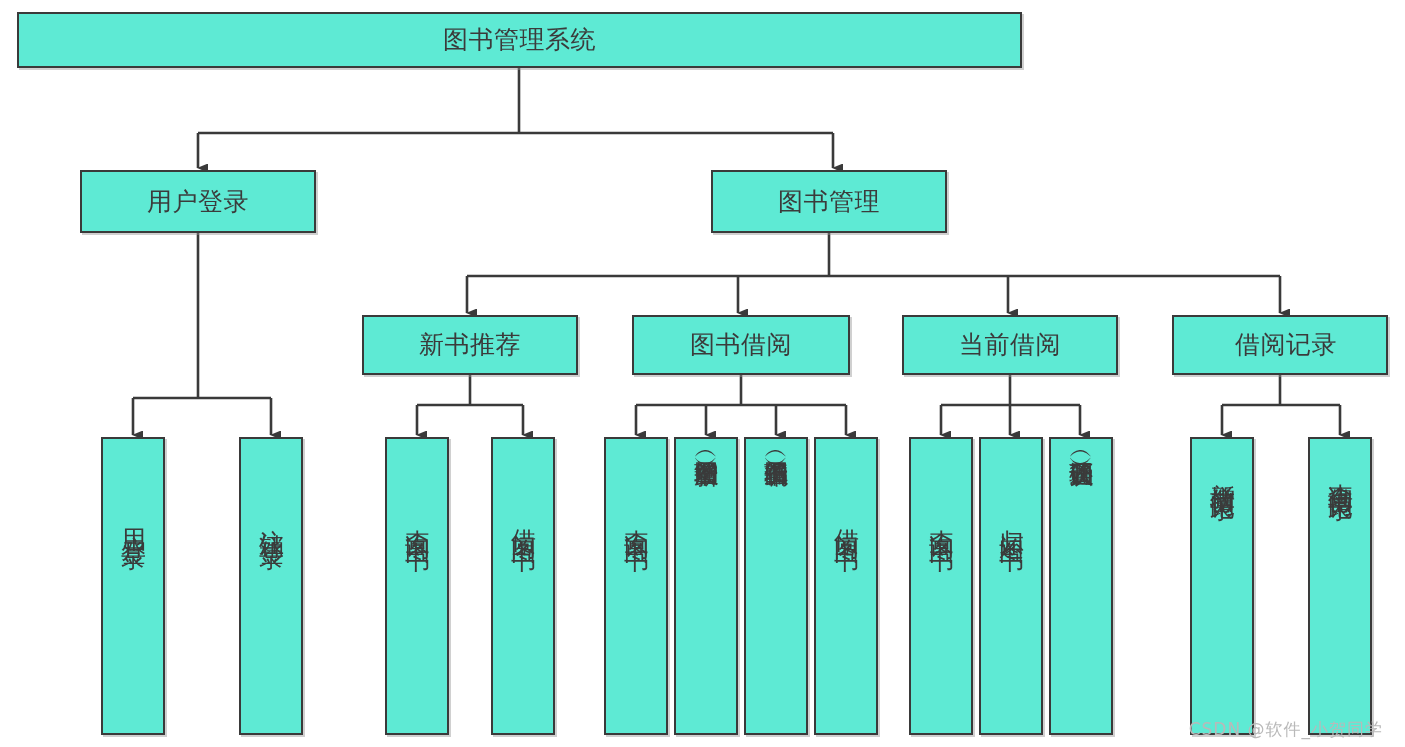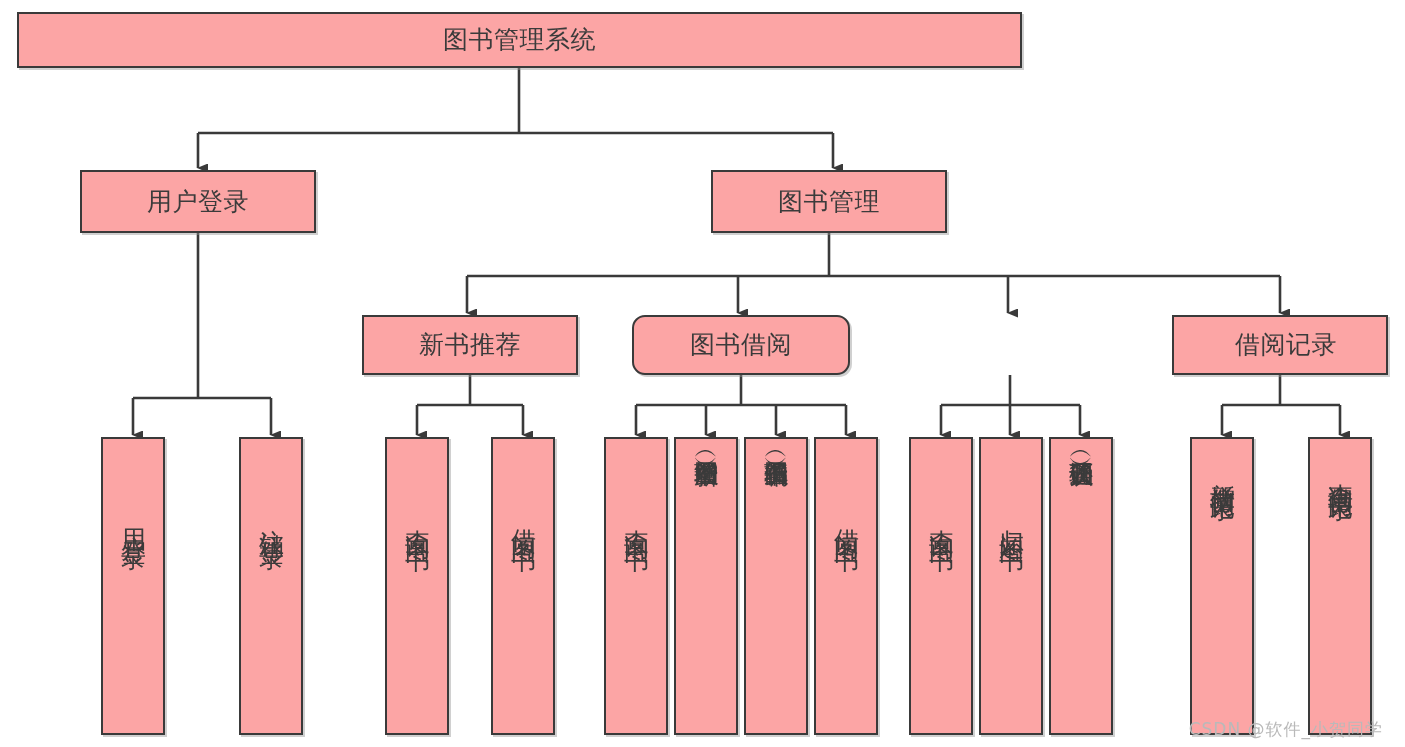--- a/index.html
+++ b/index.html
@@ -22,21 +22,21 @@
     left: 0;
     top: 0;
     width: 1405px;
     height: 747px;
     pointer-events: none;
   }
   .node {
     position: absolute;
     box-sizing: border-box;
     border: 2.5px solid #3a3a3a;
-    background: #fca5a5;
+    background: #5eead4;
     color: #3b3b3b;
     display: flex;
     align-items: center;
     justify-content: center;
     box-shadow: 2px 2px 0 rgba(150,150,150,0.45);
   }
   .node .label {
     display: block;
     white-space: nowrap;
     letter-spacing: 0.5px;
@@ -138,22 +138,25 @@
   <div class="node horiz" style="left:80px; top:170px; width:236px; height:63px;">
     <span class="label">用户登录</span>
   </div>
   <div class="node horiz" style="left:362px; top:315px; width:216px; height:60px;">
     <span class="label">新书推荐</span>
   </div>
 
   <div class="node horiz" style="left:711px; top:170px; width:236px; height:63px;">
     <span class="label">图书管理</span>
   </div>
-  <div class="node horiz" style="left:632px; top:315px; width:218px; height:60px;border-radius:13px;">
+  <div class="node horiz" style="left:632px; top:315px; width:218px; height:60px;">
     <span class="label">图书借阅</span>
+  </div>
+  <div class="node horiz" style="left:902px; top:315px; width:216px; height:60px;">
+    <span class="label">当前借阅</span>
   </div>
   <div class="node horiz" style="left:1172px; top:315px; width:216px; height:60px;padding-left:12px;">
     <span class="label">借阅记录</span>
   </div>
 
   <div class="node vert" style="left:101px; top:437px; width:64px; height:298px; padding-top:70px;">
     <span class="label">用户登录</span>
   </div>
   <div class="node vert" style="left:239px; top:437px; width:64px; height:298px; padding-top:70px;">
     <span class="label">注销登录</span>

